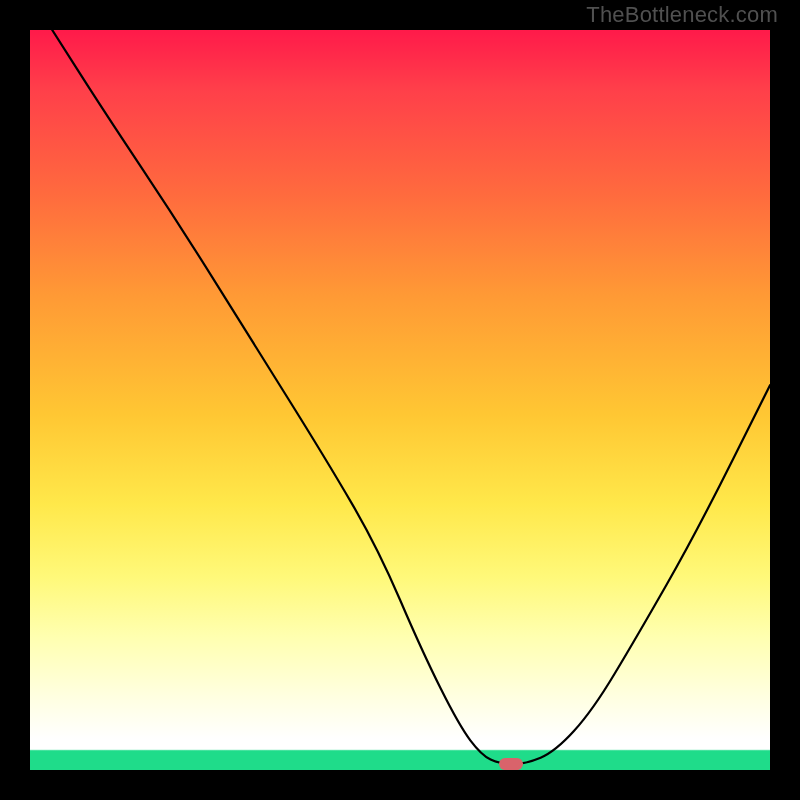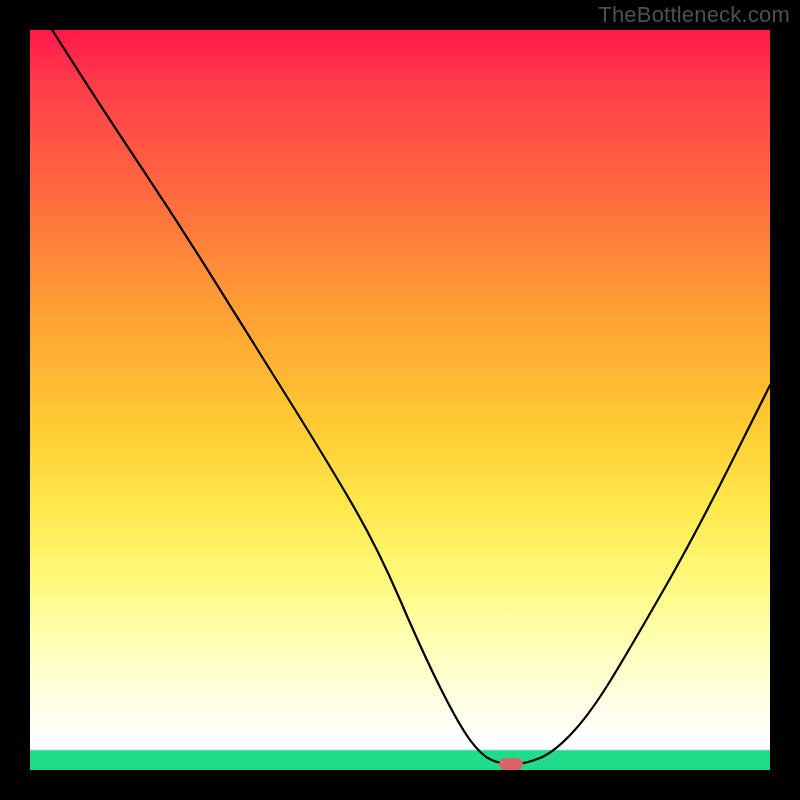--- a/index.html
+++ b/index.html
@@ -13,21 +13,21 @@
   }
   .frame {
     position: relative;
     width: 800px;
     height: 800px;
     background: #000;
   }
   .watermark {
     position: absolute;
     top: 2px;
-    right: 10px;
+    right: 22px;
     color: #505050;
     font-size: 22px;
     font-weight: 500;
     z-index: 5;
     letter-spacing: 0.2px;
   }
   
   .plot-area {
     position: absolute;
     left: 30px;

